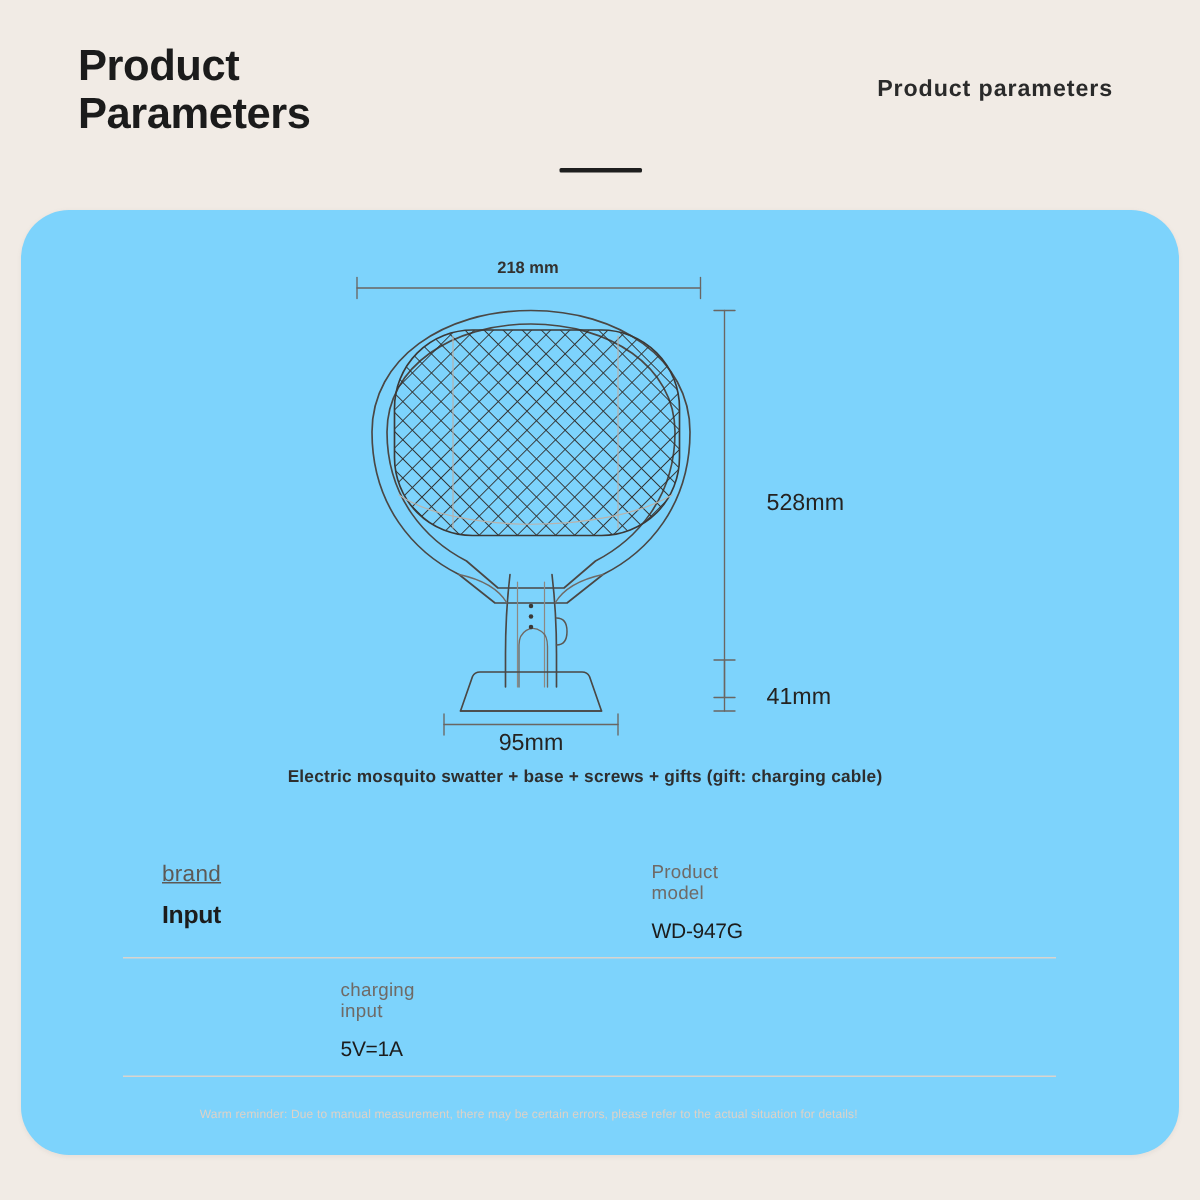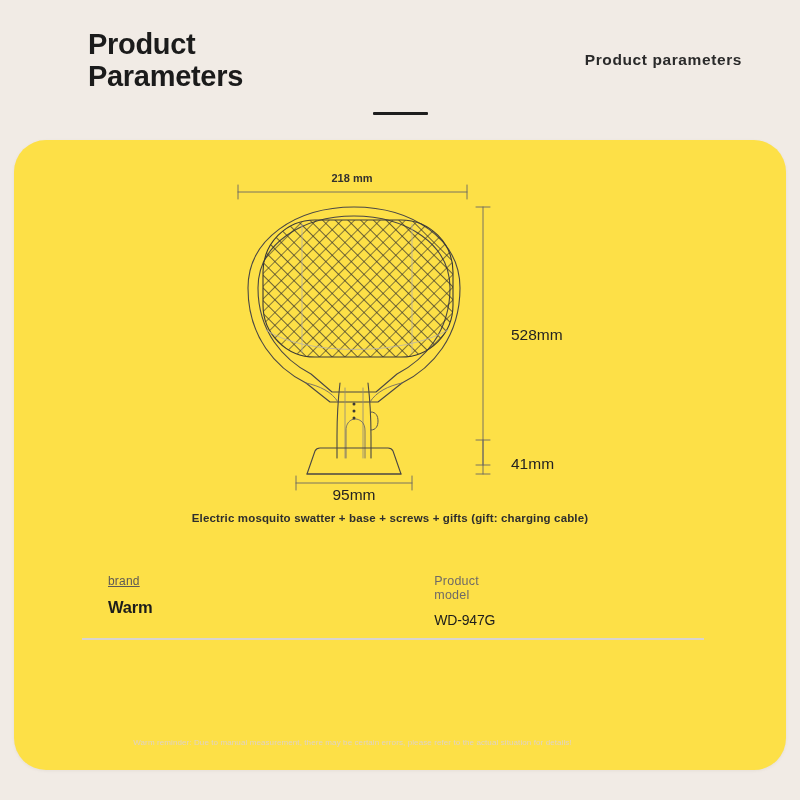--- a/index.html
+++ b/index.html
@@ -26,21 +26,20 @@
     position: absolute;
     left: 52px;
     top: 28px;
     width: 330px;
     font-size: 29px;
     font-weight: 700;
     line-height: 1.12;
     letter-spacing: -0.3px;
     color: #1b1b1b;
     white-space: pre-line;
-    margin-left: 36px;
   }
   #header-subtitle {
     position: absolute;
     right: 58px;
     top: 51px;
     font-size: 15.5px;
     font-weight: 600;
     letter-spacing: 0.6px;
     color: #2a2a2a;
   }
@@ -54,21 +53,21 @@
     border-radius: 1px;
   }
 
   
   #card {
     position: absolute;
     left: 14px;
     top: 140px;
     width: 772px;
     height: 630px;
-    background: #fde047;
+    background: #7dd3fc;
     border-radius: 32px;
     box-shadow: 0 1px 3px rgba(140,120,105,0.10);
   }
 
   
   #diagram {
     position: absolute;
     left: 0;
     top: 0;
     width: 772px;
@@ -113,21 +112,21 @@
     color: #6f6a66;
     letter-spacing: 0.2px;
     margin-bottom: 10px;
   }
   .spec-value {
     font-size: 14px;
     font-weight: 400;
     color: #1c1c1c;
     letter-spacing: -0.2px;
   }
-  .spec-cell.c1 .spec-label { font-size: 12px; color: #5d5955; text-decoration: underline; }
+  .spec-cell.c1 .spec-label { font-size: 15px; color: #5d5955; text-decoration: underline; }
   .spec-cell.c1 .spec-value { font-size: 16.5px; font-weight: 700; }
   .divider {
     height: 1px;
     background: #d9d4ce;
     width: 100%;
   }
 
   
   #footer-note {
     position: absolute;
@@ -255,30 +254,34 @@
     </svg>
   </div>
 
   <div id="diagram-caption">Electric mosquito swatter + base + screws + gifts (gift: charging cable)</div>
 
   <div id="spec-table">
 
     <div class="spec-row">
       <div class="spec-cell c1">
         <div class="spec-label">brand</div>
-        <div class="spec-value">Warm</div>
+        <div class="spec-value">Input</div>
       </div>
       <div class="spec-cell c2">
         <div class="spec-label">Product model</div>
         <div class="spec-value">WD-947G</div>
       </div>
     </div>
 
     <div class="divider"></div>
 
     <div class="spec-row">
+      <div class="spec-cell c3">
+        <div class="spec-label">charging input</div>
+        <div class="spec-value">5V=1A</div>
+      </div>
     </div>
 
     <div class="divider"></div>
   </div>
 </div>
 
 <div id="footer-note">Warm reminder: Due to manual measurement, there may be certain errors, please refer to the actual situation for details!</div>
 
 </body></html>

